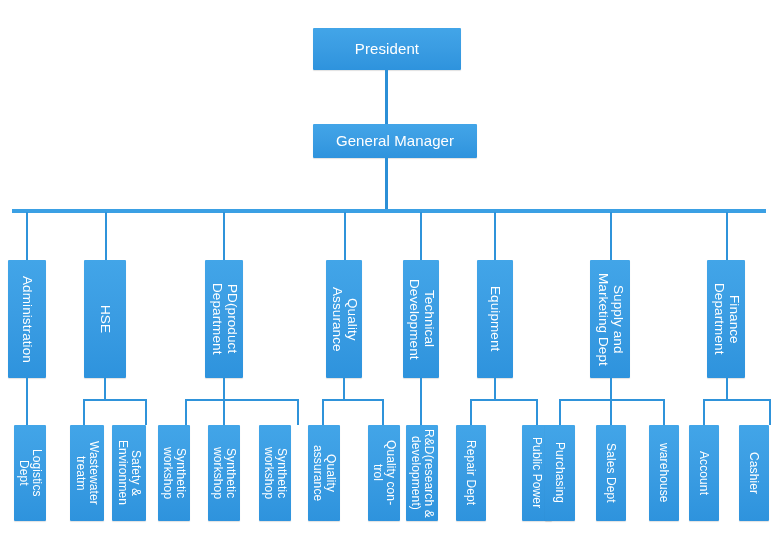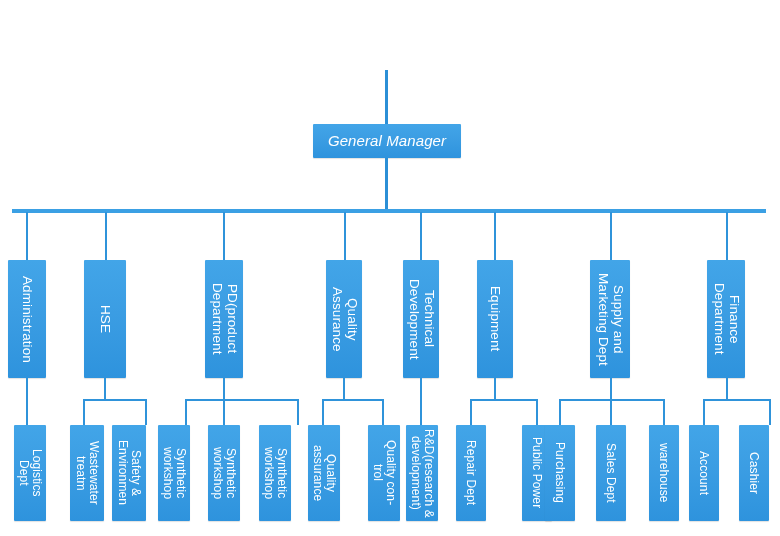--- a/index.html
+++ b/index.html
@@ -74,24 +74,27 @@
   }
   .line.thin { background: #2f93da; }
   .line.v.thin { width: 2px; }
   .line.h.thin { height: 2px; }
 </style>
 </head>
 <body>
 
 <div id="chart-root">
 
+  <div class="node horiz" id="node-president" style="left:313px; top:28px; width:148px; height:42px;">
+    <span class="label">President</span>
+  </div>
 
   <div class="line v" style="left:385px; top:70px; width:3px; height:54px;"></div>
 
-  <div class="node horiz" id="node-general-manager" style="left:313px; top:124px; width:148px; height:34px;font-style:italic;">
+  <div class="node horiz" id="node-general-manager" style="left:313px; top:124px; width:164px; height:34px;">
     <span class="label">General Manager</span>
   </div>
 
   <div class="line v" style="left:385px; top:158px; width:3px; height:53px;"></div>
 
   <div class="line bus" style="left:12px; top:209px; width:754px;"></div>
 
   <div class="line v thin" style="left:26px;  top:212px; height:48px;"></div>
   <div class="line v thin" style="left:105px; top:212px; height:48px;"></div>
   <div class="line v thin" style="left:223px; top:212px; height:48px;"></div>

